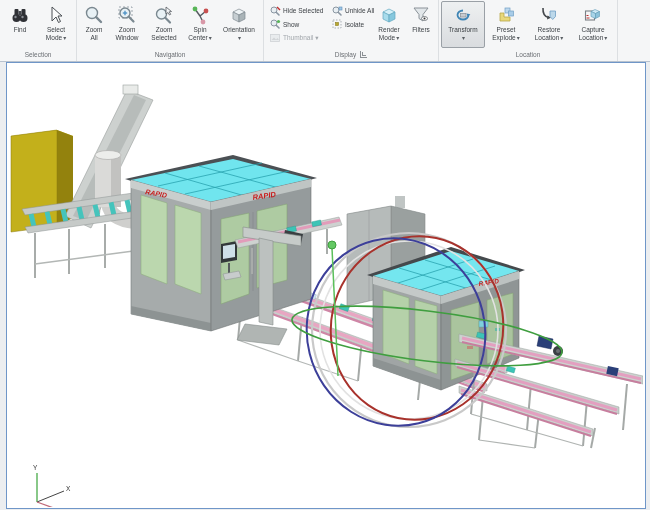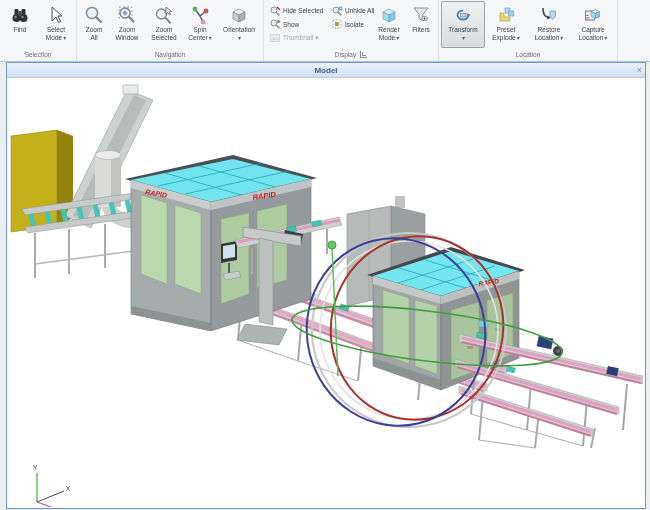--- a/index.html
+++ b/index.html
@@ -271,24 +271,20 @@
     </div>
     <div class="group-label">
         <span>Location</span>
       </div>
   </div>
 
   <div class="ribbon-fill"></div>
 </div>
 
 <div class="model-panel">
-  <div class="model-titlebar">
-    <span class="model-title">Model</span>
-    <span class="model-close">×</span>
-  </div>
 
   <svg class="scene" viewBox="0 0 636 429" preserveAspectRatio="none">
 
     <g>
       <polygon points="4,58 50,52 66,58 20,64" fill="#d9c832"></polygon>
       <polygon points="50,52 66,58 66,140 50,148" fill="#93820d"></polygon>
       <polygon points="4,58 50,52 50,148 4,154" fill="#c3b01b" stroke="#8a7b10" stroke-width="0.5"></polygon>
     </g>
 
     <g>

